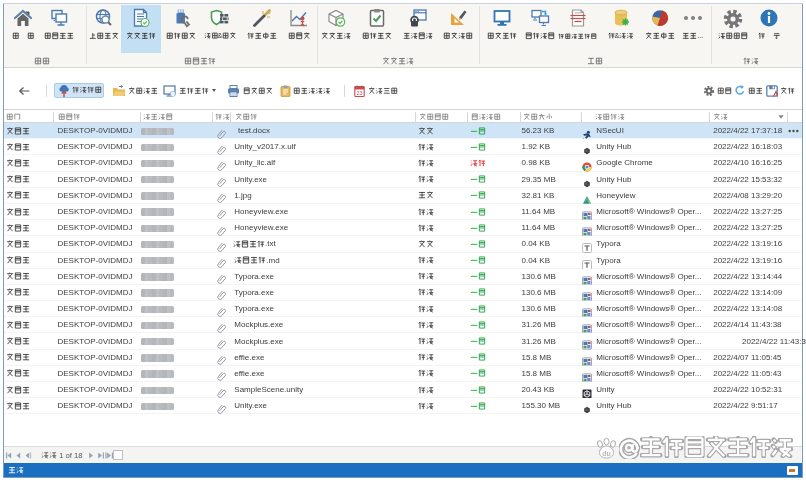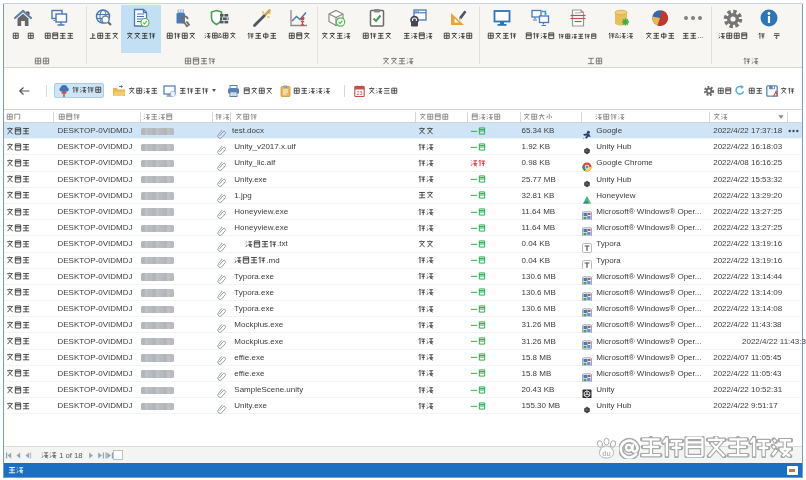--- a/index.html
+++ b/index.html
@@ -670,45 +670,45 @@
           <path d="M17.06 1.48 L22.94 1.48 M17.34 4.00 L22.66 4.00 M16.85 6.80 L23.15 6.80 M20.00 1.06 L20.00 6.80" stroke="#3c3c3c" stroke-width="0.9" fill="none" stroke-linecap="butt"></path>
         </svg>
       </span>
       <span class="cell" style="left:53.5px">
         <span class="lt">DESKTOP-0VIDMDJ</span>
       </span>
       <span class="blur"></span>
       <span class="clip"><svg width="10" height="11" viewBox="0 0 10 11" style="">
           <path d="M2.9 6.5 L6.2 2.6 A1.45 1.45 0 0 1 8.4 4.4 L4.9 8.6 A2.3 2.3 0 0 1 1.4 5.6 L4.9 1.4" fill="none" stroke="#9095a0" stroke-width="0.95" stroke-linecap="round"></path>
         </svg></span>
-      <span class="cell" style="left:228px">
+      <span class="cell" style="left:234px">
         <span class="lt">test.docx</span>
       </span>
       <span class="cell" style="left:414.0px">
         <svg width="16" height="8" viewBox="0 0 16 8" style="vertical-align:middle">
           <path d="M1.20 1.62 L6.80 1.62 M5.96 2.04 L1.55 7.15 M2.25 2.60 L6.66 7.15 M3.65 0.64 L4.35 1.20" stroke="#3c3c3c" stroke-width="0.9" fill="none" stroke-linecap="butt"></path>
           <path d="M9.20 1.62 L14.80 1.62 M13.96 2.04 L9.55 7.15 M10.25 2.60 L14.66 7.15 M11.65 0.64 L12.35 1.20" stroke="#3c3c3c" stroke-width="0.9" fill="none" stroke-linecap="butt"></path>
         </svg>
       </span>
       <span class="cell" style="left:466.0px">
         <svg width="16" height="8" viewBox="0 0 16 8" style="vertical-align:middle">
           <path d="M0.85 4.35 L7.15 4.35" stroke="#2ba84a" stroke-width="0.95" fill="none" stroke-linecap="butt"></path>
           <path d="M9.34 0.92 L14.66 0.92 M9.34 0.92 L9.34 7.08 M14.66 0.92 L14.66 7.08 M9.34 4.00 L14.66 4.00 M9.34 7.08 L14.66 7.08 M9.34 2.46 L14.66 2.46" stroke="#2ba84a" stroke-width="0.95" fill="none" stroke-linecap="butt"></path>
         </svg>
       </span>
       <span class="cell" style="left:517.5px">
-        <span class="lt">65.34 KB</span>
+        <span class="lt">56.23 KB</span>
       </span>
       <span class="swic"><svg width="10" height="10" viewBox="0 0 10 10" style="">
           <circle cx="6.4" cy="2.2" r="1.5" fill="#24416e"></circle>
           <path d="M1.2 4.2 L5.2 3.2 L7.6 4.6 L8.8 7.2 L6.6 6.4 L4.4 8.8 L3 7.6 L5 5.6 L2 5.8 Z" fill="#24416e"></path>
           <path d="M1 8.2 L3.4 9.4 L2 9.8 Z" fill="#111"></path>
         </svg></span>
       <span class="cell" style="left:592.3px">
-        <span class="lt">Google</span>
+        <span class="lt">NSecUI</span>
       </span>
       <span class="cell" style="left:709.2px">
         <span class="lt">2022/4/22 17:37:18</span>
       </span>
       <span class="more">
         <svg width="11" height="4" viewBox="0 0 11 4">
           <g fill="#4a4a4a">
             <circle cx="1.7" cy="2" r="1.2"></circle>
             <circle cx="5.5" cy="2" r="1.2"></circle>
             <circle cx="9.3" cy="2" r="1.2"></circle>
@@ -797,21 +797,21 @@
           <circle cx="5" cy="5" r="4.6" fill="#dd4b39"></circle>
           <path d="M5 5 L9.6 5 A4.6 4.6 0 0 1 2.7 8.9 Z" fill="#ffce43"></path>
           <path d="M5 5 L2.7 8.9 A4.6 4.6 0 0 1 0.5 4 L5 5 Z" fill="#1da462"></path>
           <circle cx="5" cy="5" r="2.2" fill="#fff"></circle>
           <circle cx="5" cy="5" r="1.5" fill="#4a8af4"></circle>
         </svg></span>
       <span class="cell" style="left:592.3px">
         <span class="lt">Google Chrome</span>
       </span>
       <span class="cell" style="left:709.2px">
-        <span class="lt">2022/4/08 16:16:25</span>
+        <span class="lt">2022/4/10 16:16:25</span>
       </span>
     </div>
 <div class="row">
       <span class="cell" style="left:1.6px">
         <svg width="24" height="8" viewBox="0 0 24 8" style="vertical-align:middle">
           <path d="M1.20 1.62 L6.80 1.62 M5.96 2.04 L1.55 7.15 M2.25 2.60 L6.66 7.15 M3.65 0.64 L4.35 1.20" stroke="#3c3c3c" stroke-width="0.9" fill="none" stroke-linecap="butt"></path>
           <path d="M9.34 0.92 L14.66 0.92 M9.34 0.92 L9.34 7.08 M14.66 0.92 L14.66 7.08 M9.34 4.00 L14.66 4.00 M9.34 7.08 L14.66 7.08 M9.34 2.46 L14.66 2.46" stroke="#3c3c3c" stroke-width="0.9" fill="none" stroke-linecap="butt"></path>
           <path d="M17.06 1.48 L22.94 1.48 M17.34 4.00 L22.66 4.00 M16.85 6.80 L23.15 6.80 M20.00 1.06 L20.00 6.80" stroke="#3c3c3c" stroke-width="0.9" fill="none" stroke-linecap="butt"></path>
         </svg>
       </span>
@@ -831,21 +831,21 @@
           <path d="M9.34 1.55 L9.90 2.25 M9.06 3.65 L9.62 4.35 M8.92 6.80 L10.25 5.05 M11.30 1.76 L15.15 1.76 M13.05 1.76 L13.05 4.70 M11.30 4.70 L15.15 4.70 M14.66 4.70 L12.35 7.15 M11.65 5.05 L14.80 7.15" stroke="#3c3c3c" stroke-width="0.9" fill="none" stroke-linecap="butt"></path>
         </svg>
       </span>
       <span class="cell" style="left:466.0px">
         <svg width="16" height="8" viewBox="0 0 16 8" style="vertical-align:middle">
           <path d="M0.85 4.35 L7.15 4.35" stroke="#2ba84a" stroke-width="0.95" fill="none" stroke-linecap="butt"></path>
           <path d="M9.34 0.92 L14.66 0.92 M9.34 0.92 L9.34 7.08 M14.66 0.92 L14.66 7.08 M9.34 4.00 L14.66 4.00 M9.34 7.08 L14.66 7.08 M9.34 2.46 L14.66 2.46" stroke="#2ba84a" stroke-width="0.95" fill="none" stroke-linecap="butt"></path>
         </svg>
       </span>
       <span class="cell" style="left:517.5px">
-        <span class="lt">25.77 MB</span>
+        <span class="lt">29.35 MB</span>
       </span>
       <span class="swic"><svg width="10" height="10" viewBox="0 0 10 10" style="">
           <path d="M5 1.8 L7.8 3.4 L7.8 6.6 L5 8.2 L2.2 6.6 L2.2 3.4 Z" fill="#3a3a3e"></path>
           <path d="M5 1.8 L5 5 L7.8 6.6 M5 5 L2.2 6.6 M5 5 L2.2 3.4" stroke="#777" stroke-width="0.6" fill="none"></path>
         </svg></span>
       <span class="cell" style="left:592.3px">
         <span class="lt">Unity Hub</span>
       </span>
       <span class="cell" style="left:709.2px">
         <span class="lt">2022/4/22 15:53:32</span>
@@ -886,21 +886,21 @@
       </span>
       <span class="swic"><svg width="10" height="10" viewBox="0 0 10 10" style="">
           <path d="M1 8.5 L5 1 L9 8.5 Z" fill="#3fae9f"></path>
           <path d="M5 1 L7 8.5 L9 8.5 Z" fill="#8bc653"></path>
           <path d="M1 8.5 L5 6 L7 8.5 Z" fill="#2d8a7f"></path>
         </svg></span>
       <span class="cell" style="left:592.3px">
         <span class="lt">Honeyview</span>
       </span>
       <span class="cell" style="left:709.2px">
-        <span class="lt">2022/4/22 13:29:20</span>
+        <span class="lt">2022/4/08 13:29:20</span>
       </span>
     </div>
 <div class="row">
       <span class="cell" style="left:1.6px">
         <svg width="24" height="8" viewBox="0 0 24 8" style="vertical-align:middle">
           <path d="M1.20 1.62 L6.80 1.62 M5.96 2.04 L1.55 7.15 M2.25 2.60 L6.66 7.15 M3.65 0.64 L4.35 1.20" stroke="#3c3c3c" stroke-width="0.9" fill="none" stroke-linecap="butt"></path>
           <path d="M9.34 0.92 L14.66 0.92 M9.34 0.92 L9.34 7.08 M14.66 0.92 L14.66 7.08 M9.34 4.00 L14.66 4.00 M9.34 7.08 L14.66 7.08 M9.34 2.46 L14.66 2.46" stroke="#3c3c3c" stroke-width="0.9" fill="none" stroke-linecap="butt"></path>
           <path d="M17.06 1.48 L22.94 1.48 M17.34 4.00 L22.66 4.00 M16.85 6.80 L23.15 6.80 M20.00 1.06 L20.00 6.80" stroke="#3c3c3c" stroke-width="0.9" fill="none" stroke-linecap="butt"></path>
         </svg>
       </span>
@@ -998,21 +998,21 @@
           <path d="M17.06 1.48 L22.94 1.48 M17.34 4.00 L22.66 4.00 M16.85 6.80 L23.15 6.80 M20.00 1.06 L20.00 6.80" stroke="#3c3c3c" stroke-width="0.9" fill="none" stroke-linecap="butt"></path>
         </svg>
       </span>
       <span class="cell" style="left:53.5px">
         <span class="lt">DESKTOP-0VIDMDJ</span>
       </span>
       <span class="blur"></span>
       <span class="clip"><svg width="10" height="11" viewBox="0 0 10 11" style="">
           <path d="M2.9 6.5 L6.2 2.6 A1.45 1.45 0 0 1 8.4 4.4 L4.9 8.6 A2.3 2.3 0 0 1 1.4 5.6 L4.9 1.4" fill="none" stroke="#9095a0" stroke-width="0.95" stroke-linecap="round"></path>
         </svg></span>
-      <span class="cell" style="left:241px">
+      <span class="cell" style="left:229px">
         <svg width="32" height="8" viewBox="0 0 32 8" style="vertical-align:middle">
           <path d="M1.34 1.55 L1.90 2.25 M1.06 3.65 L1.62 4.35 M0.92 6.80 L2.25 5.05 M3.30 1.76 L7.15 1.76 M5.05 1.76 L5.05 4.70 M3.30 4.70 L7.15 4.70 M6.66 4.70 L4.35 7.15 M3.65 5.05 L6.80 7.15" stroke="#3c3c3c" stroke-width="0.9" fill="none" stroke-linecap="butt"></path>
           <path d="M9.34 0.92 L14.66 0.92 M9.34 0.92 L9.34 7.08 M14.66 0.92 L14.66 7.08 M9.34 4.00 L14.66 4.00 M9.34 7.08 L14.66 7.08 M9.34 2.46 L14.66 2.46" stroke="#3c3c3c" stroke-width="0.9" fill="none" stroke-linecap="butt"></path>
           <path d="M17.06 1.48 L22.94 1.48 M17.34 4.00 L22.66 4.00 M16.85 6.80 L23.15 6.80 M20.00 1.06 L20.00 6.80" stroke="#3c3c3c" stroke-width="0.9" fill="none" stroke-linecap="butt"></path>
           <path d="M26.04 0.85 L26.04 7.15 M24.85 2.60 L26.04 1.06 M27.30 2.04 L31.15 2.04 M27.65 4.35 L30.80 4.35 M29.26 2.04 L29.26 7.15" stroke="#3c3c3c" stroke-width="0.9" fill="none" stroke-linecap="butt"></path>
         </svg>
         <span class="lt">.txt</span>
       </span>
       <span class="cell" style="left:414.0px">
         <svg width="16" height="8" viewBox="0 0 16 8" style="vertical-align:middle">
@@ -1268,21 +1268,21 @@
           <rect x="0.5" y="0.8" width="9" height="8.4" rx="0.8" fill="#e8eef4" stroke="#8898a8" stroke-width="0.8"></rect>
           <rect x="1.5" y="2" width="4" height="3" fill="#4a7ab5"></rect>
           <rect x="6" y="2" width="2.5" height="2" fill="#c0504d"></rect>
           <rect x="1.5" y="5.8" width="3" height="2.4" fill="#4d9b57"></rect>
           <rect x="5.2" y="5" width="3.3" height="3.2" fill="#7888d0"></rect>
         </svg></span>
       <span class="cell" style="left:592.3px">
         <span class="lt">Microsoft® Windows® Oper...</span>
       </span>
       <span class="cell" style="left:709.2px">
-        <span class="lt">2022/4/22 11:43:38</span>
+        <span class="lt">2022/4/14 11:43:38</span>
       </span>
     </div>
 <div class="row">
       <span class="cell" style="left:1.6px">
         <svg width="24" height="8" viewBox="0 0 24 8" style="vertical-align:middle">
           <path d="M1.20 1.62 L6.80 1.62 M5.96 2.04 L1.55 7.15 M2.25 2.60 L6.66 7.15 M3.65 0.64 L4.35 1.20" stroke="#3c3c3c" stroke-width="0.9" fill="none" stroke-linecap="butt"></path>
           <path d="M9.34 0.92 L14.66 0.92 M9.34 0.92 L9.34 7.08 M14.66 0.92 L14.66 7.08 M9.34 4.00 L14.66 4.00 M9.34 7.08 L14.66 7.08 M9.34 2.46 L14.66 2.46" stroke="#3c3c3c" stroke-width="0.9" fill="none" stroke-linecap="butt"></path>
           <path d="M17.06 1.48 L22.94 1.48 M17.34 4.00 L22.66 4.00 M16.85 6.80 L23.15 6.80 M20.00 1.06 L20.00 6.80" stroke="#3c3c3c" stroke-width="0.9" fill="none" stroke-linecap="butt"></path>
         </svg>
       </span>

